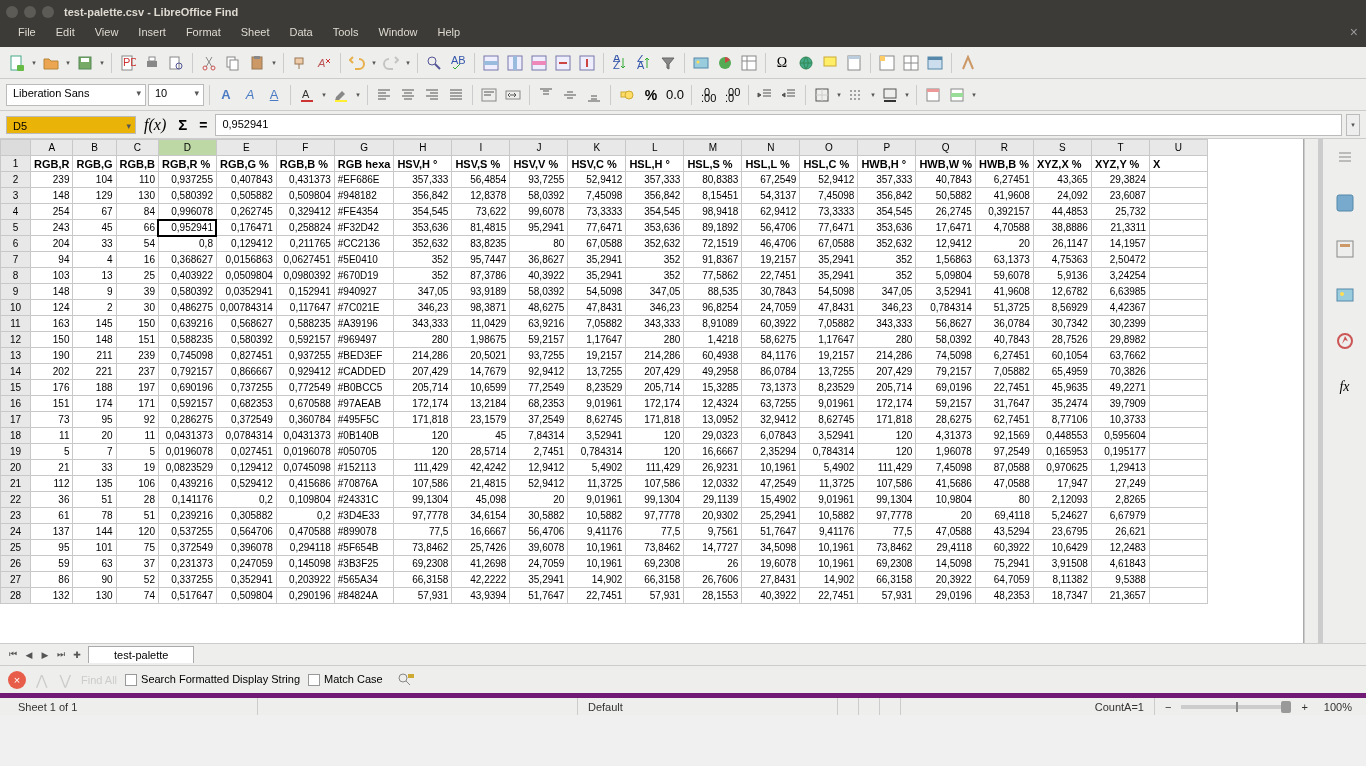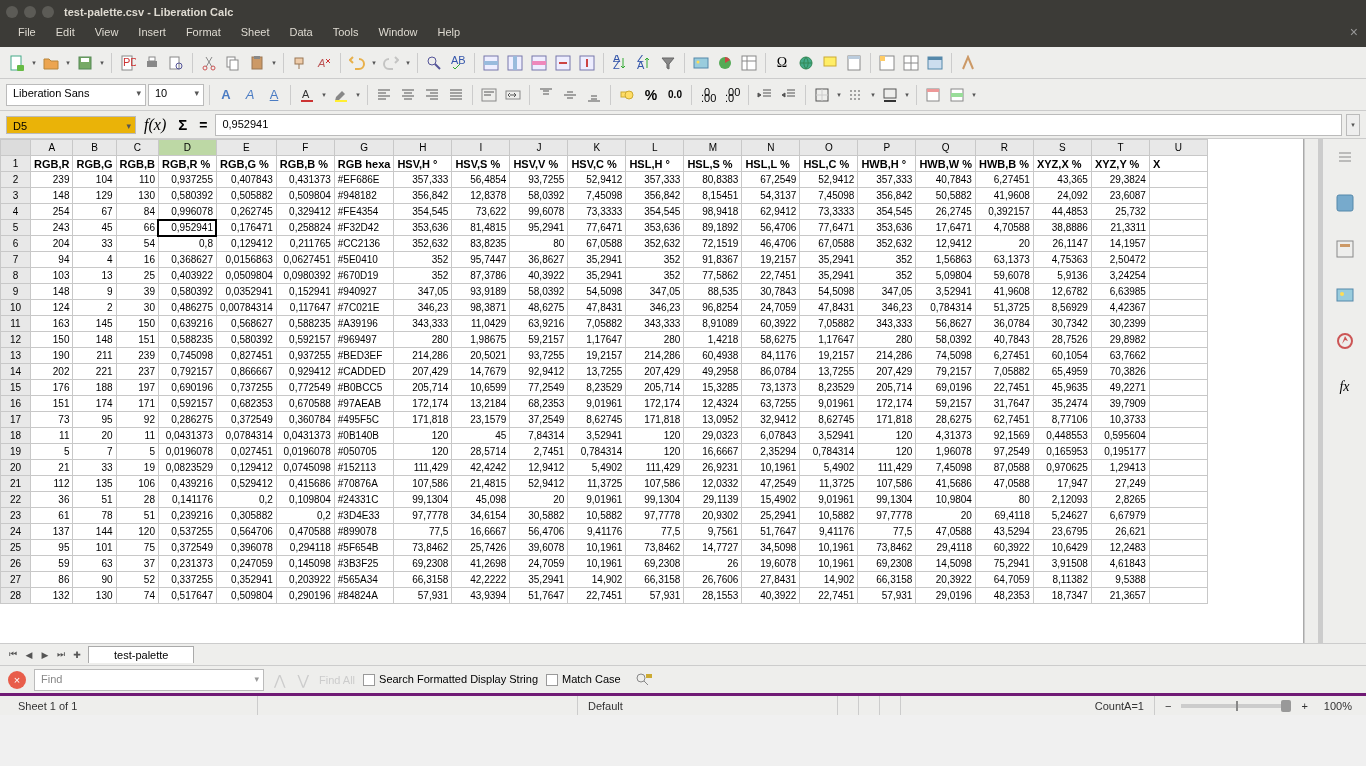--- a/index.html
+++ b/index.html
@@ -46,37 +46,37 @@
 .tab-nav{display:flex;gap:2px}
 .tab-nav-btn{width:14px;height:14px;display:flex;align-items:center;justify-content:center;font-size:9px;color:#555}
 .sheet-tab{background:#fff;border:1px solid #aaa;border-bottom:none;padding:2px 25px;font-size:10px}
 .find-row{height:28px;background:#eeeeec;border-top:1px solid #ccc;display:flex;align-items:center;padding:0 8px;gap:8px}
 .close-find{width:18px;height:18px;border-radius:50%;background:#e85d4a;color:#fff;display:flex;align-items:center;justify-content:center;font-size:11px}
 .find-input{border:1px solid #bbb;background:#fff;padding:3px 18px 3px 6px;width:230px;height:22px;color:#888;position:relative}
 .find-input::after{content:"▾";position:absolute;right:4px;top:4px;font-size:9px;color:#999}
 .find-arrow{color:#ccc;font-size:14px;padding:0 2px}
 .find-all{color:#ccc}
 .chk{width:12px;height:12px;border:1px solid #999;background:#fff;display:inline-block;vertical-align:middle;margin-right:4px}
-.statusbar{height:22px;background:#eeeeec;border-top:3px solid #701a75;display:flex;align-items:center;padding:0 8px;font-size:10px;color:#333}
+.statusbar{height:22px;background:#eeeeec;border-top:5px solid #701a75;display:flex;align-items:center;padding:0 8px;font-size:10px;color:#333}
 .status-sec{padding:0 10px;border-right:1px solid #ccc;height:100%;display:flex;align-items:center}
 .zoom-slider{width:110px;height:4px;background:#ccc;position:relative;margin:0 6px}
 .zoom-slider::before{content:"";position:absolute;left:50%;top:-3px;width:2px;height:10px;background:#888}
 .zoom-knob{position:absolute;right:0;top:-4px;width:10px;height:12px;background:#999;border-radius:2px}
 svg{display:block}
 </style>
 </head>
 <body>
 
 <div class="titlebar">
   <div class="win-btns">
     <div class="win-btn"></div>
     <div class="win-btn"></div>
     <div class="win-btn"></div>
   </div>
-  <span class="title-text">test-palette.csv - Liberation Calc</span>
+  <span class="title-text">test-palette.csv - LibreOffice Find</span>
 </div>
 
 <div class="menubar">
   <span class="menu-item">File</span>
   <span class="menu-item">Edit</span>
   <span class="menu-item">View</span>
   <span class="menu-item">Insert</span>
   <span class="menu-item">Format</span>
   <span class="menu-item">Sheet</span>
   <span class="menu-item">Data</span>
@@ -386,21 +386,21 @@
   <div class="tb-btn">
       <svg width="16" height="16">
         <rect x="2" y="5" width="7" height="5" fill="#fd6" stroke="#ca3"></rect>
         <circle cx="10" cy="8" r="4" fill="#fd6" stroke="#ca3"></circle>
       </svg>
     </div>
   <div class="tb-btn">
       <span style="font-size:14px;font-weight:bold">%</span>
     </div>
   <div class="tb-btn">
-      <span style="font-size:10px;font-weight:bold">0.0</span>
+      <span style="font-size:13px;font-weight:normal">0.0</span>
     </div>
   <div class="tb-sep"></div>
   <div class="tb-btn">
       <svg width="16" height="16">
         <text x="1" y="9" font-size="8">.0</text>
         <text x="1" y="15" font-size="8">.00</text>
       </svg>
     </div>
   <div class="tb-btn">
       <svg width="16" height="16">
@@ -1211,21 +1211,20 @@
     <div class="tab-nav-btn">◀</div>
     <div class="tab-nav-btn">▶</div>
     <div class="tab-nav-btn">⏭</div>
     <div class="tab-nav-btn">✚</div>
   </div>
   <div class="sheet-tab"><span>test-palette</span></div>
 </div>
 
 <div class="find-row">
   <div class="close-find">×</div>
-  <div class="find-input"><span>Find</span></div>
   <span class="find-arrow">⋀</span>
   <span class="find-arrow">⋁</span>
   <span class="find-all">Find All</span>
   <label><span class="chk"></span><span>Search Formatted Display String</span></label>
   <label><span class="chk"></span><span>Match Case</span></label>
   <span style="margin-left:6px">
       <svg width="18" height="16">
         <circle cx="6" cy="6" r="4" fill="none" stroke="#888"></circle>
         <path d="M9 9l4 4" stroke="#888"></path>
         <rect x="11" y="2" width="6" height="4" fill="#ca3"></rect>

